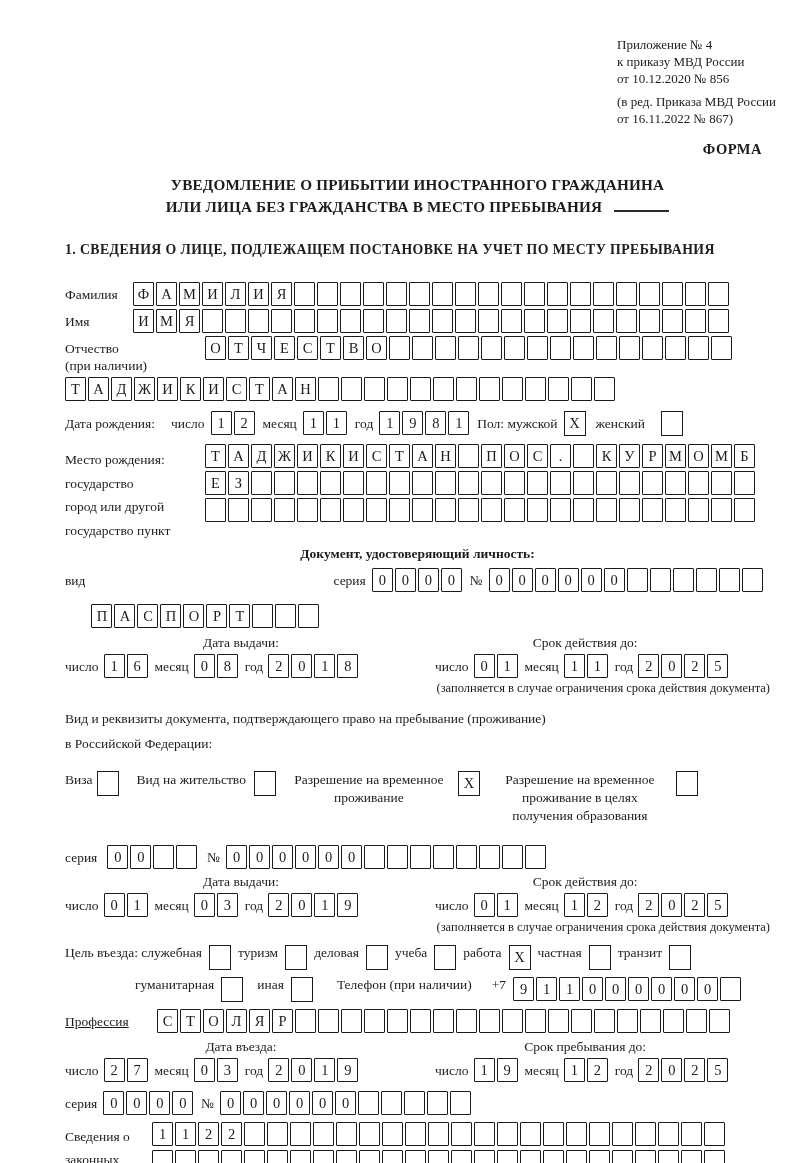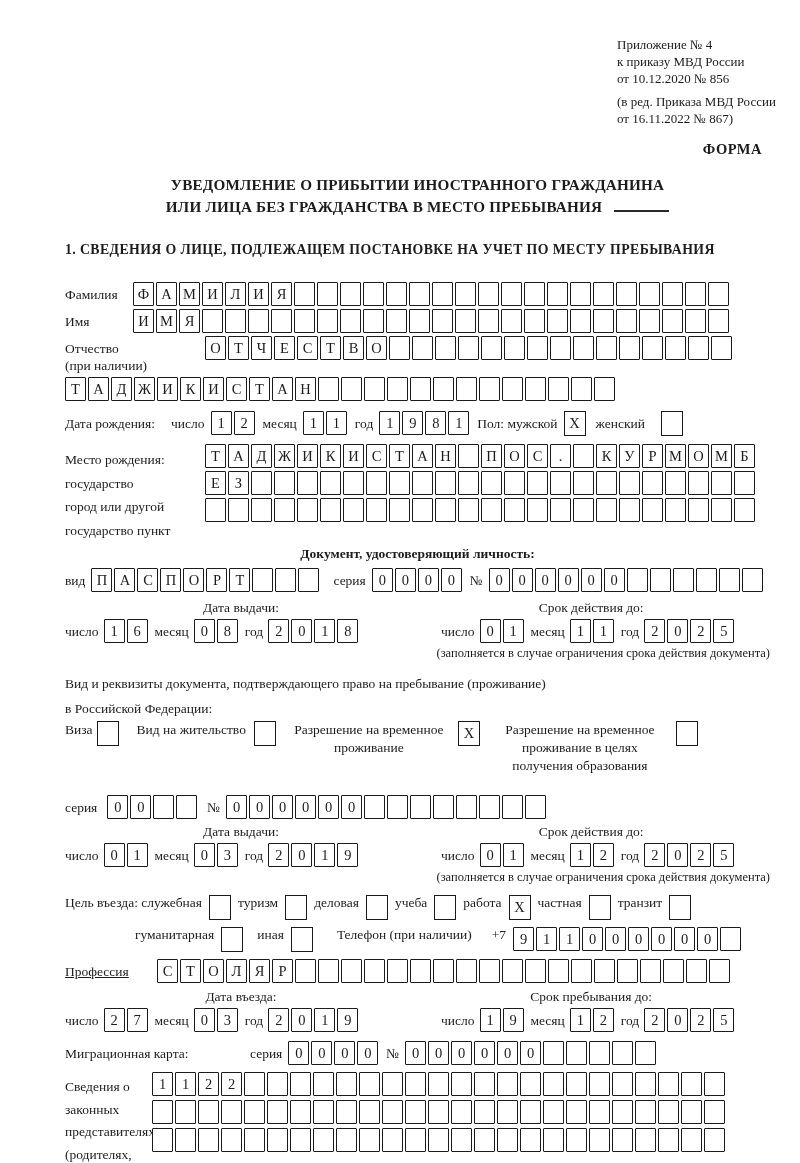--- a/index.html
+++ b/index.html
@@ -32,28 +32,28 @@
   .word{font-size:13.5px;line-height:25px;white-space:nowrap;}
   .inline-row{align-items:flex-start;}
   .inline-row > *{margin-right:6px;} .ml10{margin-left:10px;} .ml4{margin-left:4px;}
   
   .bp-rows .boxes{display:block;margin-bottom:3px;}
   
   .dochead{text-align:center;font-weight:bold;font-size:13.5px;margin:4px 0 6px 0;}
   
   .datepair{display:flex;margin-top:4px;}
   .dg-left{width:352px;flex:none;}
-  .dg-right{margin-left:24px;}
+  .dg-right{margin-left:18px;}
   .dg-title{font-size:13.5px;text-align:center;margin-bottom:3px;}
   .dg-line{display:flex;align-items:flex-start;}
   .dg-line > *{margin-right:5px;}
   .note{ text-align:right;font-size:12.5px;margin-top:2px;margin-bottom:10px;}
   .plain{font-size:13.5px;line-height:25px;}
   
-  .visa-row{display:flex;align-items:flex-start;margin-top:0;margin-bottom:10px;font-size:13.5px;min-height:64px;}
+  .visa-row{display:flex;align-items:flex-start;margin-top:15px;margin-bottom:10px;font-size:13.5px;min-height:64px;}
   .visa-row .opt2,.visa-row .opt3{text-align:center;line-height:18px;}
   .visa-row > *{margin-right:10px;}
   .opt2{width:158px;} .opt3{width:172px;}
   
   .purpose-row{display:flex;align-items:flex-start;font-size:13.5px;margin-bottom:7px;}
   .purpose-row > *{margin-right:7px;}
   .indent70{margin-left:70px;}
   
   .reps{display:flex;align-items:flex-start;margin-top:6px;}
   .reps .flabel div{line-height:22.5px;}
@@ -128,21 +128,21 @@
       <div class="boxes"><span class="cell">Т</span><span class="cell">А</span><span class="cell">Д</span><span class="cell">Ж</span><span class="cell">И</span><span class="cell">К</span><span class="cell">И</span><span class="cell">С</span><span class="cell">Т</span><span class="cell">А</span><span class="cell">Н</span><span class="cell"></span><span class="cell">П</span><span class="cell">О</span><span class="cell">С</span><span class="cell">.</span><span class="cell"></span><span class="cell">К</span><span class="cell">У</span><span class="cell">Р</span><span class="cell">М</span><span class="cell">О</span><span class="cell">М</span><span class="cell">Б</span></div>
       <div class="boxes"><span class="cell">Е</span><span class="cell">З</span><span class="cell"></span><span class="cell"></span><span class="cell"></span><span class="cell"></span><span class="cell"></span><span class="cell"></span><span class="cell"></span><span class="cell"></span><span class="cell"></span><span class="cell"></span><span class="cell"></span><span class="cell"></span><span class="cell"></span><span class="cell"></span><span class="cell"></span><span class="cell"></span><span class="cell"></span><span class="cell"></span><span class="cell"></span><span class="cell"></span><span class="cell"></span><span class="cell"></span></div>
       <div class="boxes"><span class="cell"></span><span class="cell"></span><span class="cell"></span><span class="cell"></span><span class="cell"></span><span class="cell"></span><span class="cell"></span><span class="cell"></span><span class="cell"></span><span class="cell"></span><span class="cell"></span><span class="cell"></span><span class="cell"></span><span class="cell"></span><span class="cell"></span><span class="cell"></span><span class="cell"></span><span class="cell"></span><span class="cell"></span><span class="cell"></span><span class="cell"></span><span class="cell"></span><span class="cell"></span><span class="cell"></span></div>
     </div>
   </div>
 
   <div class="dochead">Документ, удостоверяющий личность:</div>
 
   <div class="frow inline-row" style="margin-bottom:7px;">
     <span class="word" style="width:34px;">вид</span>
-    <span class="boxes" style="margin-right:12px;"><span class="cell">П</span><span class="cell">А</span><span class="cell">С</span><span class="cell">П</span><span class="cell">О</span><span class="cell">Р</span><span class="cell">Т</span><span class="cell"></span><span class="cell"></span><span class="cell"></span></span>
+    <span class="boxes" style="margin-right:12px;margin-top:36px;"><span class="cell">П</span><span class="cell">А</span><span class="cell">С</span><span class="cell">П</span><span class="cell">О</span><span class="cell">Р</span><span class="cell">Т</span><span class="cell"></span><span class="cell"></span><span class="cell"></span></span>
     <span class="word">серия</span>
     <span class="boxes"><span class="cell">0</span><span class="cell">0</span><span class="cell">0</span><span class="cell">0</span></span>
     <span class="word">№</span>
     <span class="boxes"><span class="cell">0</span><span class="cell">0</span><span class="cell">0</span><span class="cell">0</span><span class="cell">0</span><span class="cell">0</span><span class="cell"></span><span class="cell"></span><span class="cell"></span><span class="cell"></span><span class="cell"></span><span class="cell"></span></span>
   </div>
 
   <div class="datepair">
     <div class="dg-left">
       <div class="dg-title">Дата выдачи:</div>
       <div class="dg-line">
@@ -273,21 +273,20 @@
         <span class="boxes"><span class="cell">1</span><span class="cell">9</span></span>
         <span class="word">месяц</span>
         <span class="boxes"><span class="cell">1</span><span class="cell">2</span></span>
         <span class="word">год</span>
         <span class="boxes"><span class="cell">2</span><span class="cell">0</span><span class="cell">2</span><span class="cell">5</span></span>
       </div>
     </div>
   </div>
 
   <div class="frow inline-row" style="margin-top:8px;margin-bottom:4px;">
-    <span class="word w185" style="margin-right:0;">Миграционная карта:</span>
     <span class="word">серия</span>
     <span class="boxes"><span class="cell">0</span><span class="cell">0</span><span class="cell">0</span><span class="cell">0</span></span>
     <span class="word">№</span>
     <span class="boxes"><span class="cell">0</span><span class="cell">0</span><span class="cell">0</span><span class="cell">0</span><span class="cell">0</span><span class="cell">0</span><span class="cell"></span><span class="cell"></span><span class="cell"></span><span class="cell"></span><span class="cell"></span></span>
   </div>
 
   <div class="reps">
     <div class="flabel w87">
       <div>Сведения о</div>
       <div>законных</div>

